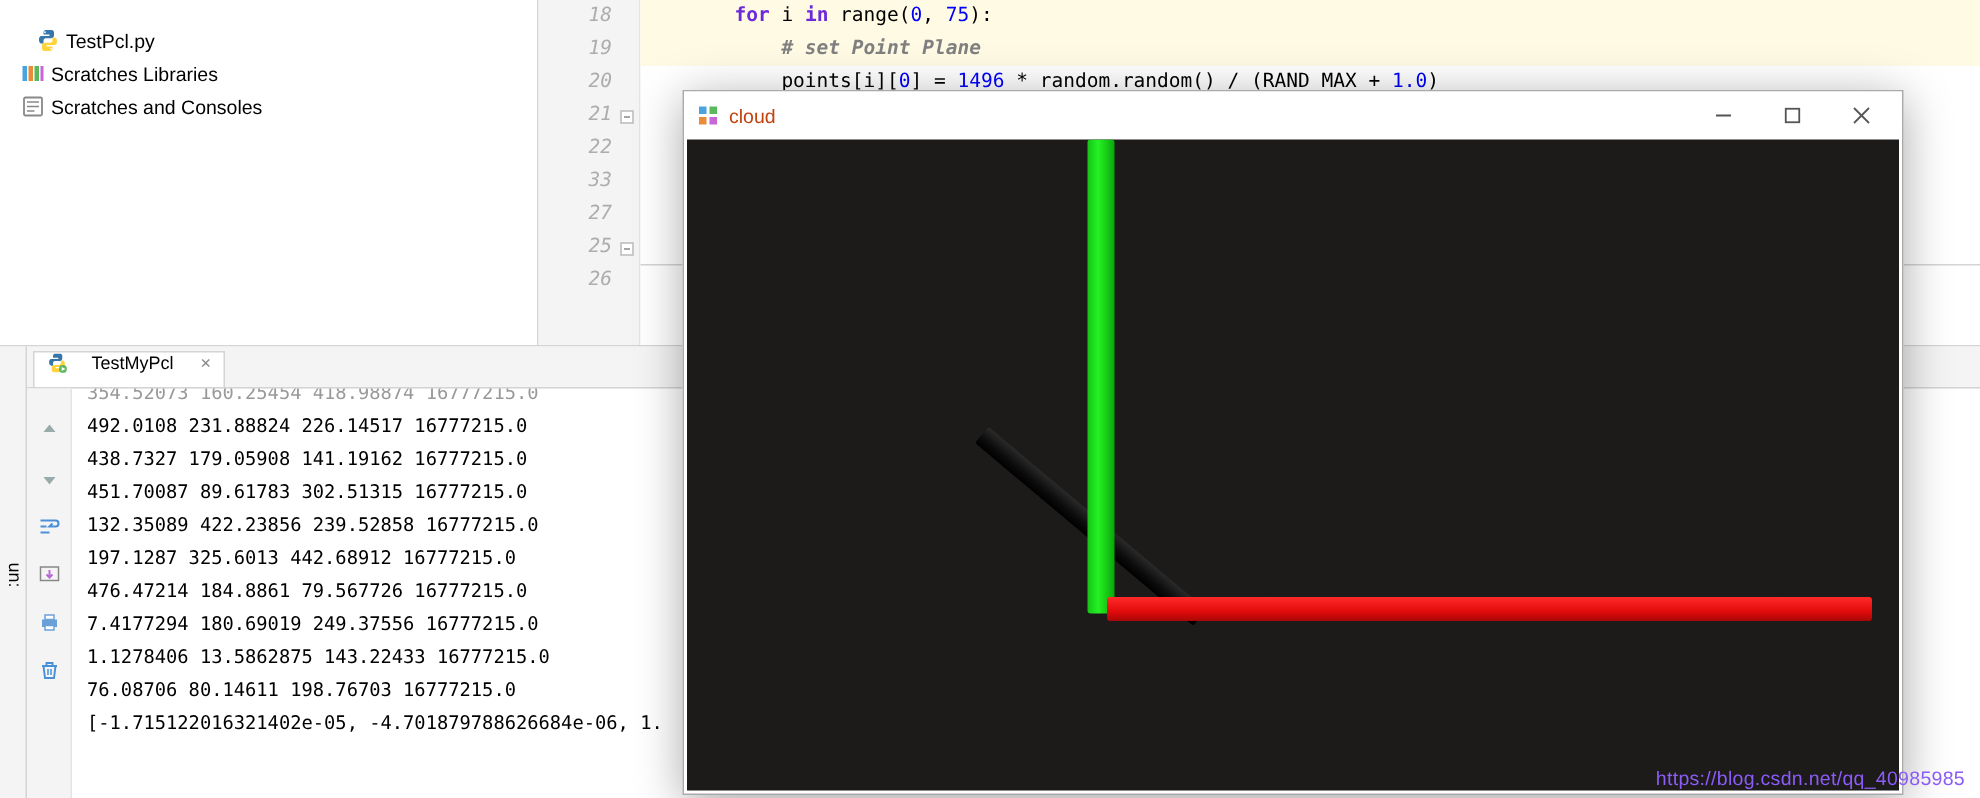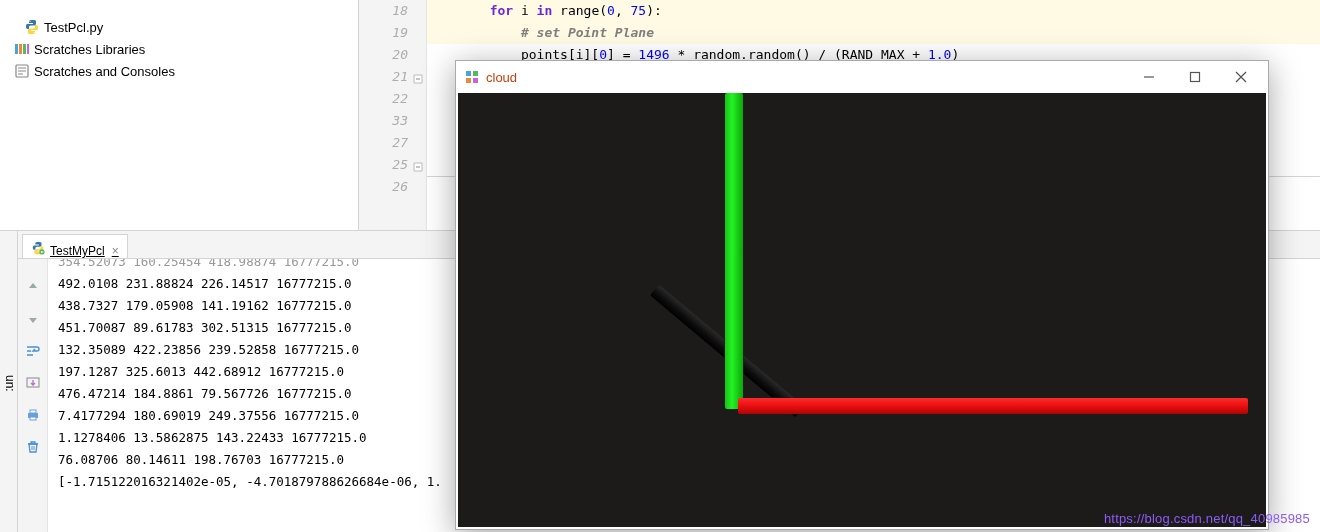--- a/index.html
+++ b/index.html
@@ -21,21 +21,21 @@
     .kw { color: #6d28d9; font-weight: bold; }
     .num { color: #0000ff; }
     .com { color: #808080; font-style: italic; font-weight: bold; }
     .ident { color: #000; }
     .bottom-area { height: 302px; display: flex; border-top: 1px solid #d4d4d4; }
     .run-label { width: 18px; background: #f4f4f4; writing-mode: vertical-rl; text-align: center; font-size: 12px; padding-top: 4px; border-right: 1px solid #d4d4d4; }
     .tool-col { width: 30px; background: #f4f4f4; display: flex; flex-direction: column; align-items: center; padding-top: 18px; gap: 12px; border-right: 1px solid #e4e4e4; }
     .tool-btn { width: 20px; height: 20px; display: flex; align-items: center; justify-content: center; cursor: pointer; }
     .console-area { flex: 1; display: flex; flex-direction: column; }
     .tab-bar { height: 28px; background: #f4f4f4; display: flex; align-items: flex-end; border-bottom: 1px solid #d4d4d4; padding-left: 4px; }
-    .tab { height: 24px; background: #fff; border: 1px solid #d4d4d4; border-bottom: none; display: flex; align-items: flex-end; padding: 0 8px; gap: 5px; font-size: 12px; text-decoration: underline; }
+    .tab { height: 24px; background: #fff; border: 1px solid #d4d4d4; border-bottom: none; display: flex; align-items: flex-start; padding: 0 8px; gap: 16px; font-size: 12px; }
     .tab .close { color: #888; cursor: pointer; margin-left: 2px; }
     .console-out { flex: 1; padding: 4px 10px; font-family: "Consolas", monospace; font-size: 12.5px; line-height: 22px; overflow: hidden; color: #000; }
     .console-row { white-space: pre; }
     .cursor-line { border-top: 1px solid #d4d4d4; }
 
     
     .cloud-window { position: absolute; left: 455px; top: 60px; width: 814px; height: 470px; background: #fff; border: 1px solid #aaa; box-shadow: 0 6px 30px rgba(0,0,0,0.35); z-index: 50; }
     .cloud-titlebar { height: 32px; display: flex; align-items: center; padding: 0 8px; background: #fff; gap: 6px; }
     .cloud-icon { width: 16px; height: 16px; }
     .cloud-title { flex: 1; font-size: 13px; color: #c2410c; }

